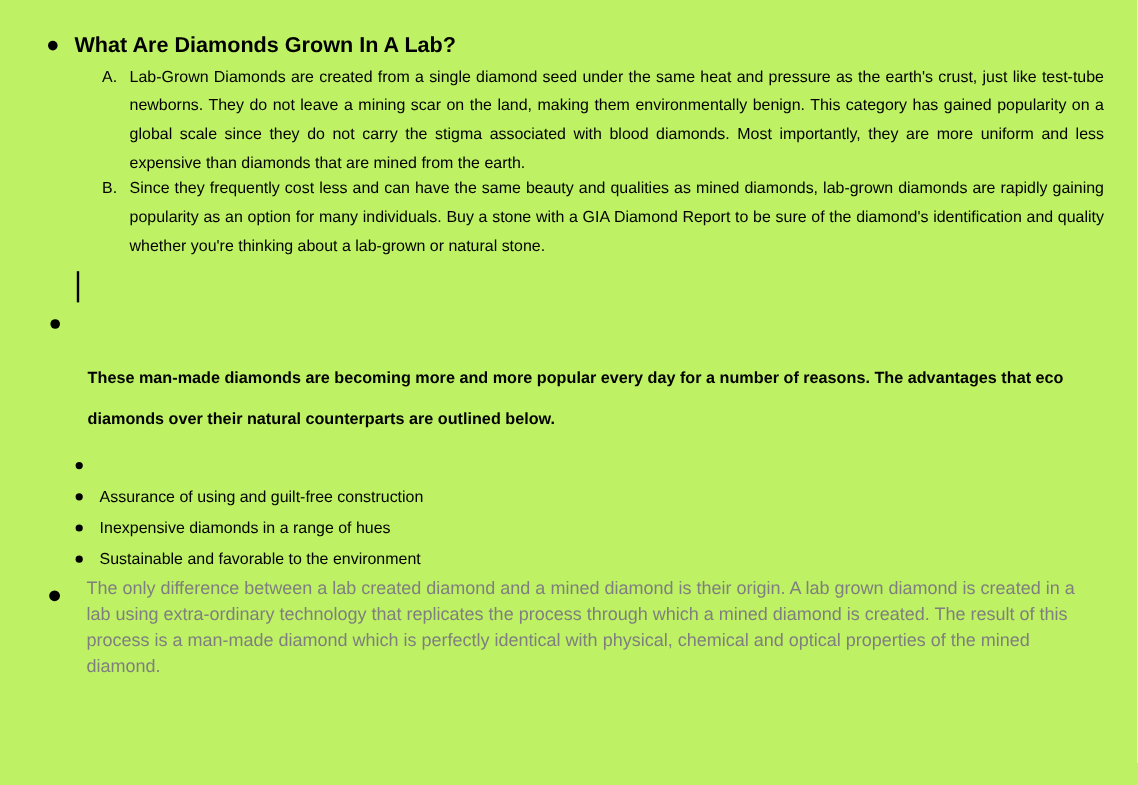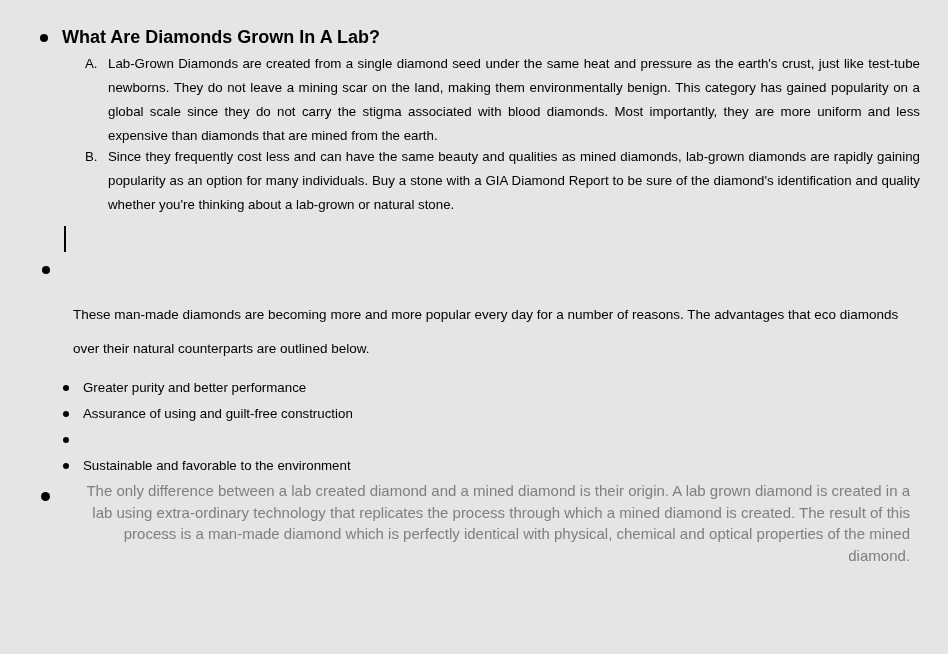--- a/index.html
+++ b/index.html
@@ -1,20 +1,20 @@
 <!DOCTYPE html>
 <html><head>
 <meta charset="utf-8">
 <style>
   html,body { margin:0; padding:0; background:#ffffff; }
   #doc {
     position:relative;
     width:948px;
     height:654px;
-    background:#e5e5e5;
+    background:#bef264;
     font-family:"Liberation Sans","DejaVu Sans",sans-serif;
     color:#000000;
     overflow:hidden;
   }
   .dot {
     position:absolute;
     background:#000000;
     border-radius:50%;
   }
   .doc-h {
@@ -42,20 +42,21 @@
     position:absolute;
     width:2px;
     height:26px;
     background:#000000;
   }
   .intro {
     position:absolute;
     font-size:13.5px;
     line-height:34px;
     color:#000000;
+    font-weight:bold;
   }
   .adv {
     position:absolute;
     left:62px;
     height:26px;
     line-height:26px;
     font-size:13.3px;
     color:#000000;
     white-space:nowrap;
   }
@@ -67,21 +68,20 @@
     height:6px;
   }
   .adv .adv-text {
     margin-left:21px;
   }
   .note {
     position:absolute;
     font-size:15px;
     line-height:21.5px;
     color:#7f7f7f;
-    text-align:right;
   }
 </style>
 </head>
 <body>
 
 <div id="doc">
 
   <span class="dot" style="left:40px;top:34px;width:8px;height:8px;"></span>
   <div class="doc-h" style="left:62px;top:26px;">What Are Diamonds Grown In A Lab?</div>
 
@@ -94,28 +94,28 @@
   </div>
 
   <div class="caret" style="left:64px;top:226px;"></div>
 
   <span class="dot" style="left:42px;top:266px;width:8px;height:8px;"></span>
 
   <div class="intro" style="left:73px;top:298px;width:845px;">These man-made diamonds are becoming more and more popular every day for a number of reasons. The advantages that eco diamonds over their natural counterparts are outlined below.</div>
 
   <div class="adv" style="top:375px;">
     <span class="dot adv-dot"></span>
-    <span class="adv-text">Greater purity and better performance</span>
   </div>
   <div class="adv" style="top:401px;">
     <span class="dot adv-dot"></span>
     <span class="adv-text">Assurance of using and guilt-free construction</span>
   </div>
   <div class="adv" style="top:427px;">
     <span class="dot adv-dot"></span>
+    <span class="adv-text">Inexpensive diamonds in a range of hues</span>
   </div>
   <div class="adv" style="top:453px;">
     <span class="dot adv-dot"></span>
     <span class="adv-text">Sustainable and favorable to the environment</span>
   </div>
 
   <span class="dot" style="left:41px;top:492px;width:9px;height:9px;"></span>
   <div class="note" style="left:72px;top:480px;width:838px;">The only difference between a lab created diamond and a mined diamond is their origin. A lab grown diamond is created in a lab using extra-ordinary technology that replicates the process through which a mined diamond is created. The result of this process is a man-made diamond which is perfectly identical with physical, chemical and optical properties of the mined diamond.</div>
 
 </div>

